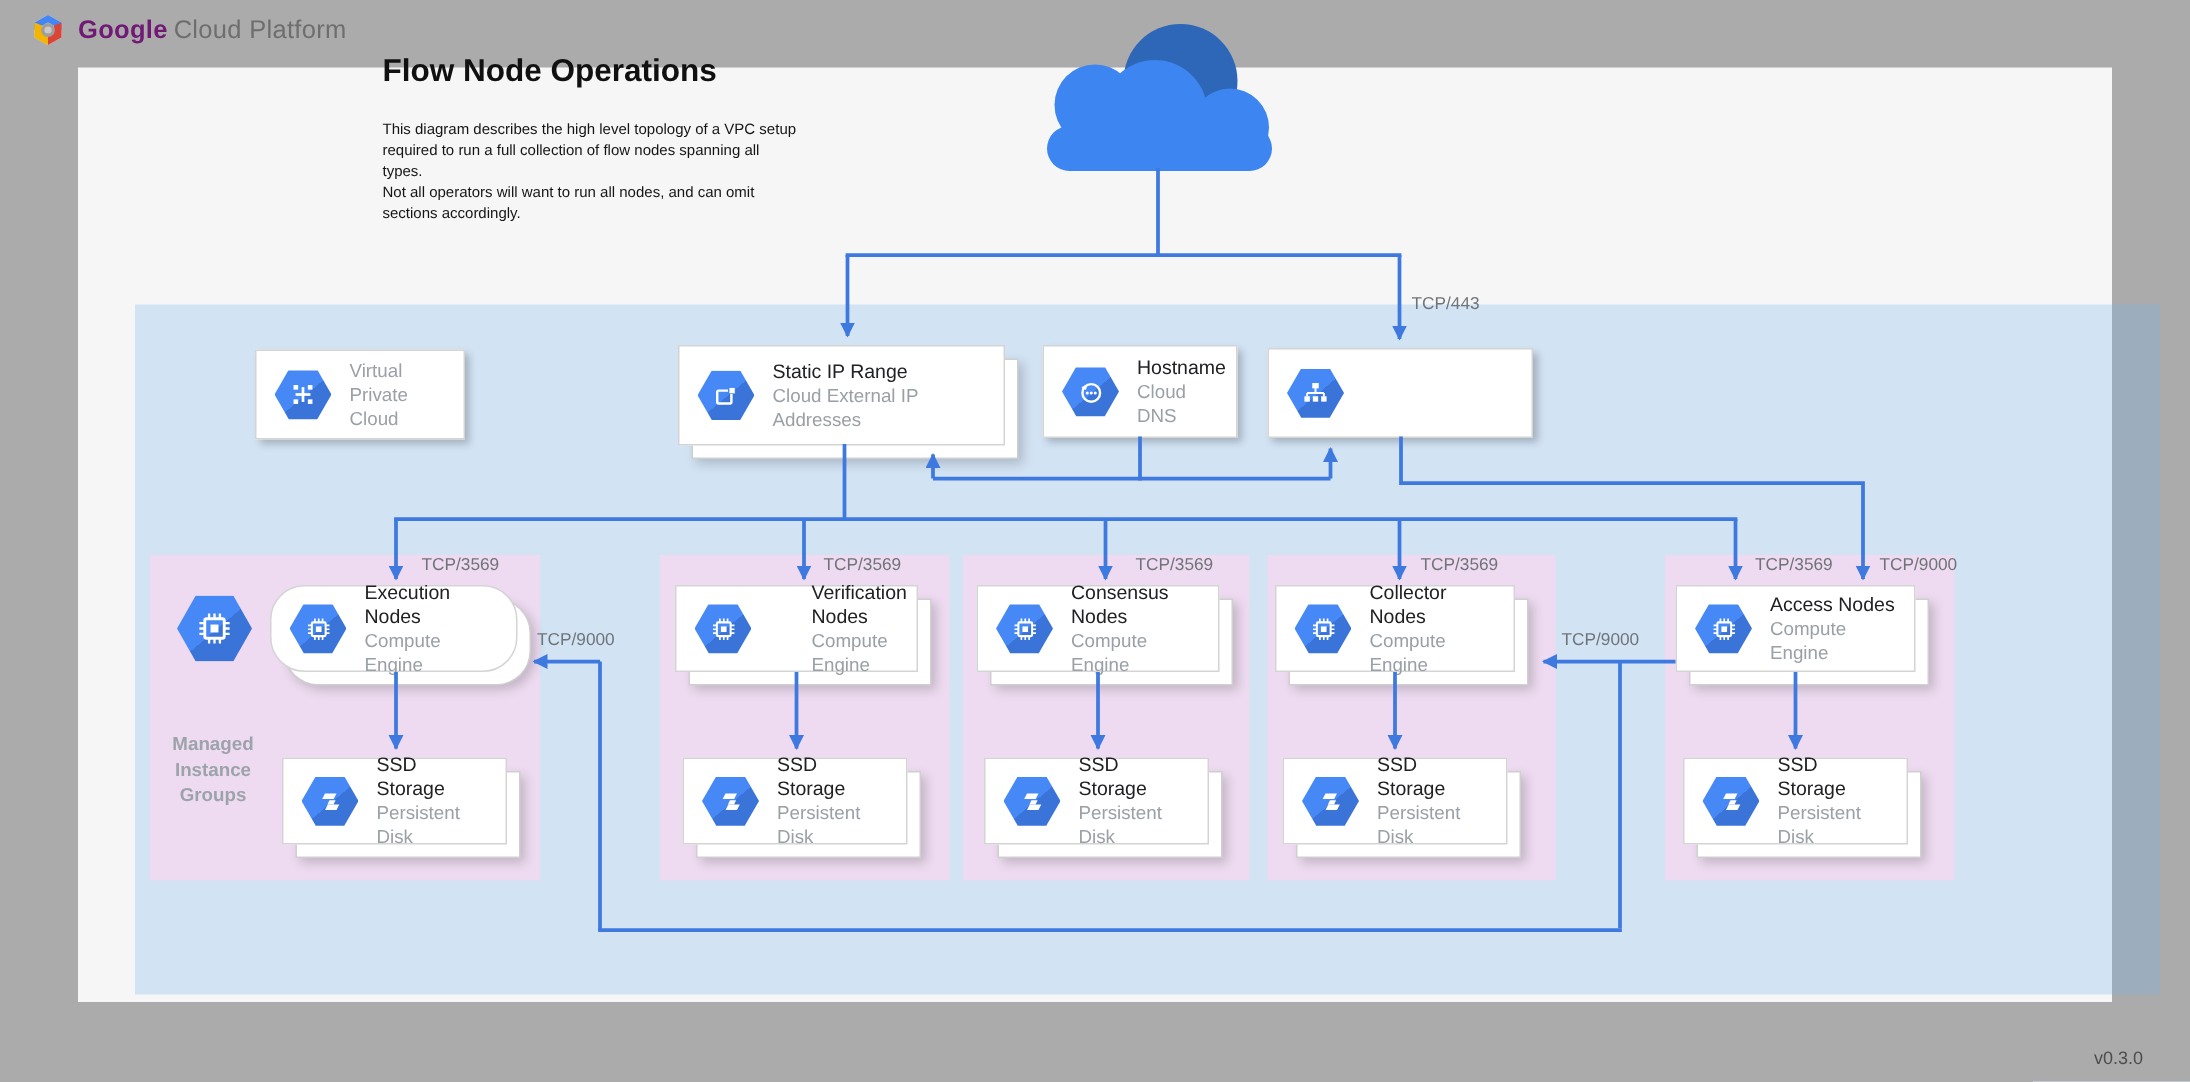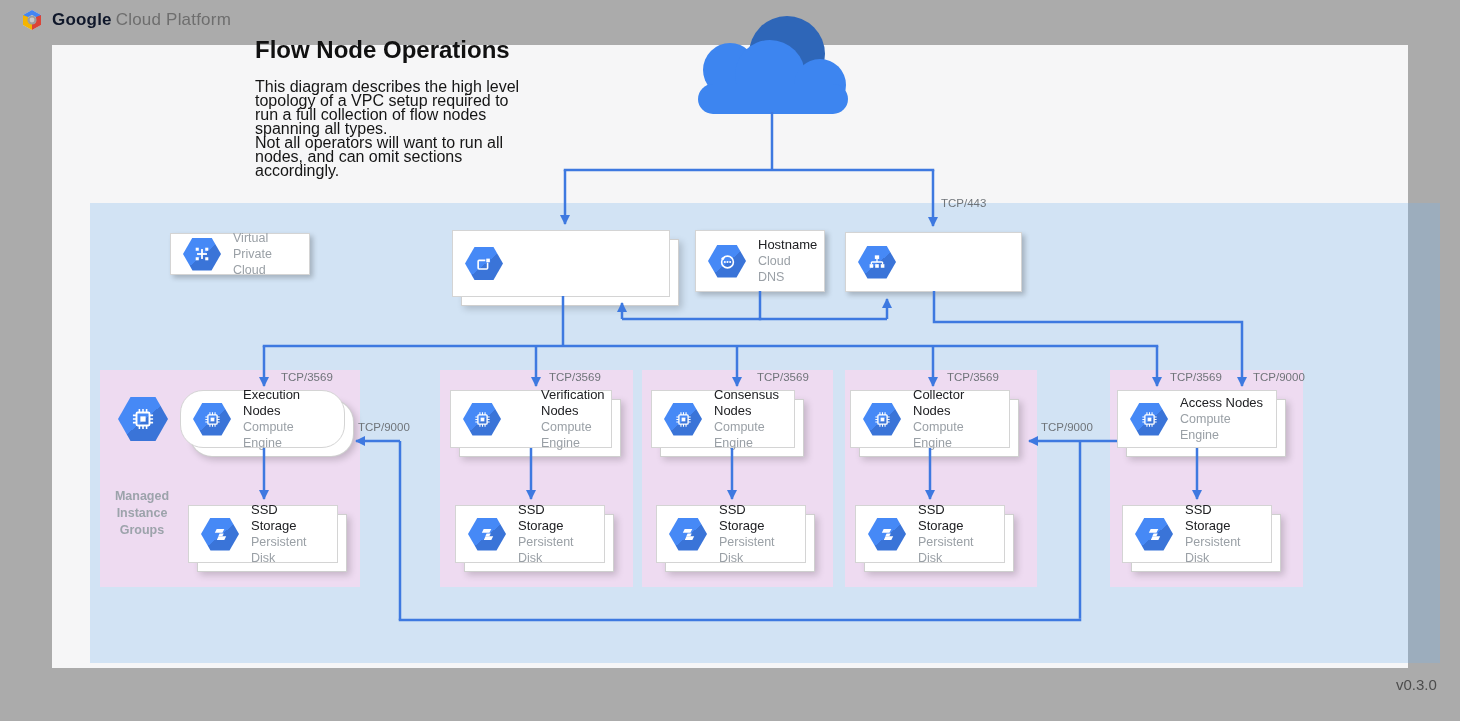--- a/index.html
+++ b/index.html
@@ -7,27 +7,27 @@
     width:1460px;height:721px;position:relative;overflow:hidden;
     background:#ABABAB;
     font-family:"Liberation Sans", sans-serif;
     -webkit-font-smoothing:antialiased;
   }
   .abs{position:absolute;}
 
   
   .brand{left:20px;top:8px;display:flex;align-items:center;gap:8px;z-index:10;}
   .brand-text{font-size:17px;color:#6e6e6e;letter-spacing:.2px;}
-  .brand-text b{color:#0f172a;font-weight:bold;margin-right:4px;}
+  .brand-text b{color:#701a75;font-weight:bold;margin-right:4px;}
 
   
   .canvas{left:52px;top:45px;width:1356px;height:623px;background:#F6F6F7;z-index:0;}
 
-  .page-title{left:255px;top:36px;font-size:24px;font-weight:bold;color:#111;z-index:6;}
-  .page-desc{left:255px;top:80px;width:276px;font-size:16px;line-height:14px;color:#151515;white-space:pre-line;z-index:6;}
+  .page-title{left:255px;top:36px;font-size:21px;font-weight:bold;color:#111;z-index:6;}
+  .page-desc{left:255px;top:80px;width:276px;font-size:10px;line-height:14px;color:#151515;white-space:pre-line;z-index:6;}
 
   
   .vpc-zone{left:90px;top:203px;width:1350px;height:460px;background:rgba(118,178,236,0.28);z-index:1;}
 
   
   .pink{background:rgba(243,217,240,0.85);top:370px;height:217px;z-index:2;}
 
   
   .card{
     background:#fff;border:1px solid #d4d4d4;display:flex;align-items:center;
@@ -48,21 +48,21 @@
   }
   .hex.sm{width:38px;height:33px;}
   .hex.lg{width:50px;height:44px;}
 
   .mig-label{left:99px;top:452px;width:86px;text-align:center;z-index:3;
     font-size:12.5px;font-weight:bold;color:#9CA3AB;line-height:17px;margin-top:36px;}
 
   .portlabel{font-size:11.5px;color:#6F7479;z-index:6;white-space:nowrap;}
 
   svg.overlay{left:0;top:0;z-index:4;pointer-events:none;}
-  .version{left:1396px;top:676px;font-size:15px;color:#4d4d4d;z-index:6;}
+  .version{left:1396px;top:698px;font-size:12px;color:#4d4d4d;z-index:6;}
 </style>
 </head>
 <body>
 
 <div class="abs canvas"></div>
 
 <div class="abs brand">
   <svg width="24" height="24" viewBox="0 0 24 24">
     <polygon points="12,2 21,7 21,17 12,22 3,17 3,7" fill="#e8e8e8"></polygon>
     <polygon points="12,2 21,7 21,12 12,7 3,12 3,7" fill="#4285F4"></polygon>
@@ -87,21 +87,21 @@
 </svg>
 
 <div class="abs vpc-zone"></div>
 
 <div class="abs pink" style="left:100px;width:260px;"></div>
 <div class="abs pink" style="left:440px;width:193px;"></div>
 <div class="abs pink" style="left:642px;width:191px;"></div>
 <div class="abs pink" style="left:845px;width:192px;"></div>
 <div class="abs pink" style="left:1110px;width:193px;"></div>
 
-<div class="abs card" style="left:170px;top:233px;width:140px;height:42px;">
+<div class="abs card" style="left:170px;top:233px;width:140px;height:60px;">
   <div class="hex sm">
     <svg width="18" height="18" viewBox="0 0 20 20" fill="#fff">
       <rect x="9" y="4.5" width="2" height="11"></rect>
         <rect x="4.5" y="9" width="11" height="2"></rect>
       <rect x="3" y="3" width="3.4" height="3.4"></rect>
         <rect x="13.6" y="3" width="3.4" height="3.4"></rect>
       <rect x="3" y="13.6" width="3.4" height="3.4"></rect>
         <rect x="13.6" y="13.6" width="3.4" height="3.4"></rect>
     </svg>
   </div>
@@ -112,20 +112,24 @@
 </div>
 
 <div class="abs card stacked" style="left:452px;top:230px;width:218px;height:67px;">
   <div class="hex sm">
     <svg width="18" height="18" viewBox="0 0 20 20">
       <rect x="3.5" y="6" width="10.5" height="9.5" rx="1" fill="none" stroke="#fff" stroke-width="1.8"></rect>
       <rect x="11.5" y="3" width="5.5" height="5.5" fill="#4285F4"></rect>
       <rect x="12.5" y="4" width="4" height="4" fill="#fff"></rect>
     </svg>
   </div>
+  <div>
+      <div class="t1">Static IP Range</div>
+       <div class="t2">Cloud External IP Addresses</div>
+    </div>
 </div>
 
 <div class="abs card" style="left:695px;top:230px;width:130px;height:62px;">
   <div class="hex sm">
     <svg width="19" height="19" viewBox="0 0 20 20">
       <circle cx="10" cy="10.5" r="6.2" fill="none" stroke="#fff" stroke-width="1.7"></circle>
       <path d="M3 6.5 L7.5 4.5 L6.2 8.5 Z" fill="#fff"></path>
       <circle cx="7.2" cy="10.5" r="1.1" fill="#fff"></circle>
         <circle cx="10" cy="10.5" r="1.1" fill="#fff"></circle>
         <circle cx="12.8" cy="10.5" r="1.1" fill="#fff"></circle>
@@ -209,21 +213,21 @@
         <path d="M7.7 12.1 h9 l-2.2 4.4 h-9 Z"></path>
         <path d="M9 8.9 h4.8 l-1.6 3.2 h-4.8 Z"></path>
       </svg>
   </div>
   <div>
       <div class="t1">SSD Storage</div>
       <div class="t2">Persistent Disk</div>
     </div>
 </div>
 
-<div class="abs card stacked" style="left:651px;top:390px;width:144px;height:58px;justify-content:flex-end;">
+<div class="abs card stacked" style="left:651px;top:390px;width:162px;height:58px;justify-content:flex-end;">
   <div class="hex sm">
     <svg width="17" height="17" viewBox="0 0 20 20">
         <rect x="4.6" y="4.6" width="10.8" height="10.8" rx="1" fill="none" stroke="#fff" stroke-width="1.6"></rect>
         <rect x="7.8" y="7.8" width="4.4" height="4.4" fill="#fff"></rect>
         <path d="M7 1.6V4.6M10 1.6V4.6M13 1.6V4.6M7 15.4V18.4M10 15.4V18.4M13 15.4V18.4M1.6 7H4.6M1.6 10H4.6M1.6 13H4.6M15.4 7H18.4M15.4 10H18.4M15.4 13H18.4" stroke="#fff" stroke-width="1.3"></path>
       </svg>
   </div>
   <div>
       <div class="t1">Consensus Nodes</div>
       <div class="t2">Compute Engine</div>

